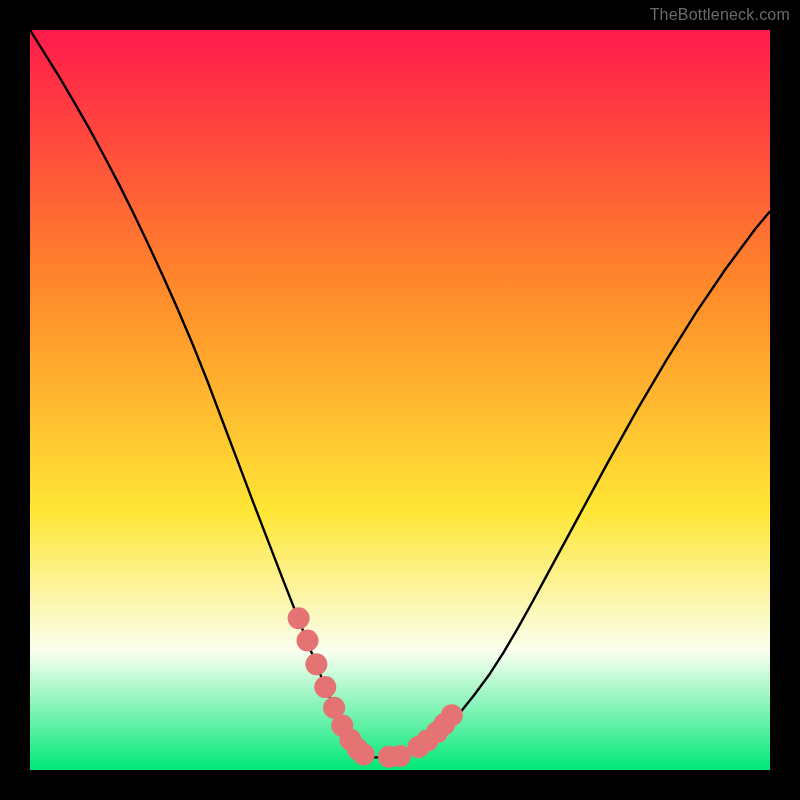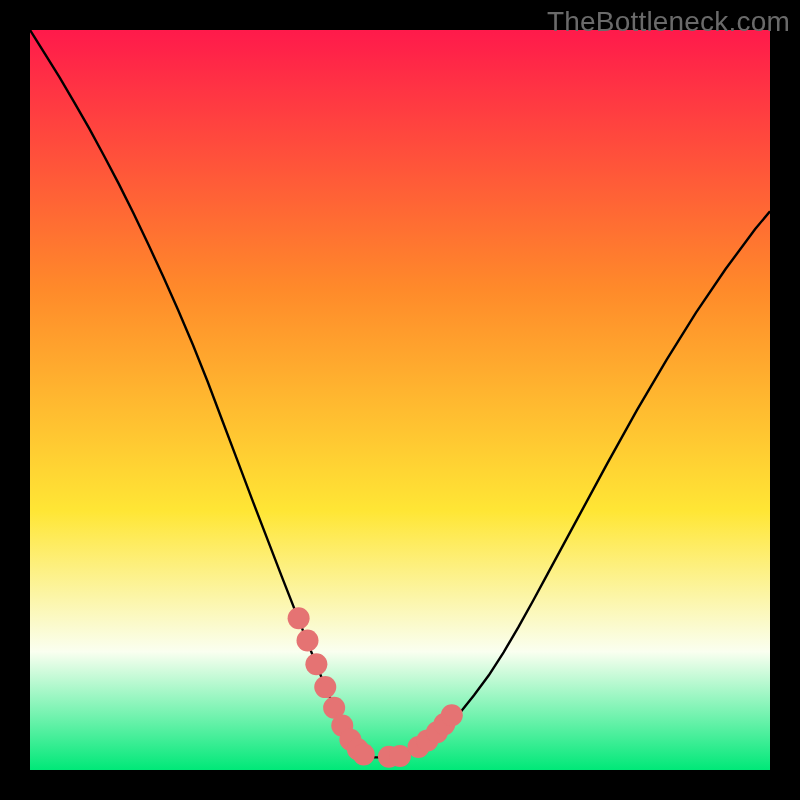--- a/index.html
+++ b/index.html
@@ -16,21 +16,21 @@
     left: 30px;
     top: 30px;
     width: 740px;
     height: 740px;
     overflow: hidden;
   }
   .watermark {
     position: absolute;
     top: 6px;
     right: 10px;
-    font-size: 28px;
+    font-size: 16px;
     color: #6a6a6a;
     font-weight: 500;
     letter-spacing: 0.2px;
     z-index: 10;
     pointer-events: none;
   }
   svg {
     display: block;
     width: 740px;
     height: 740px;

